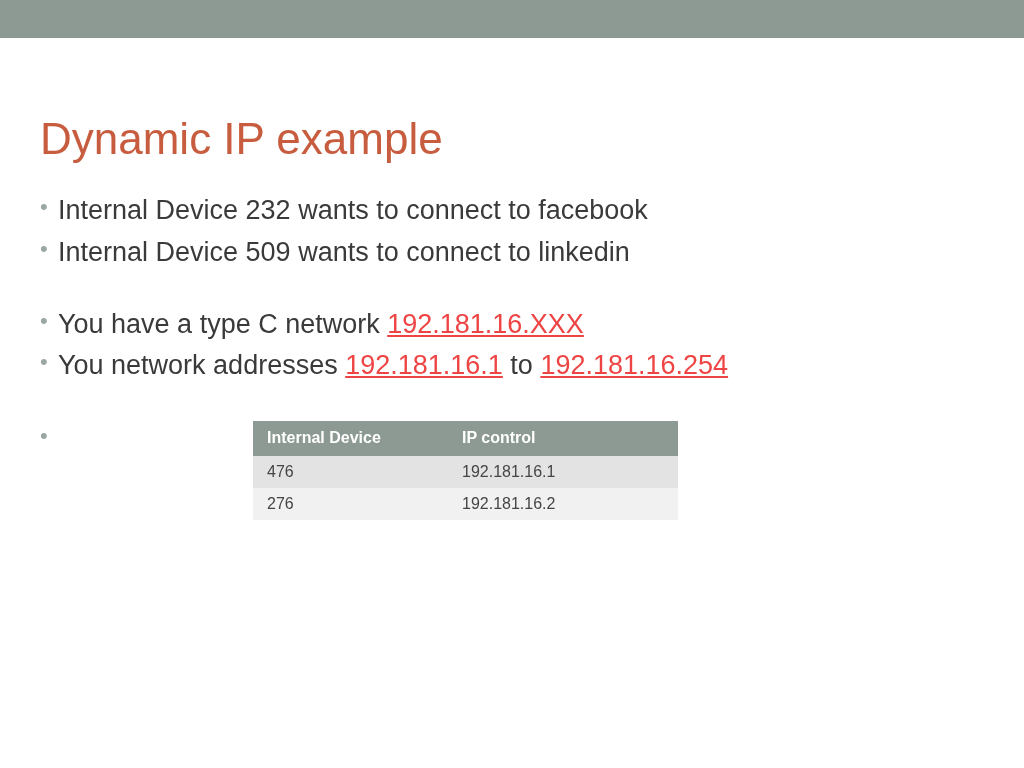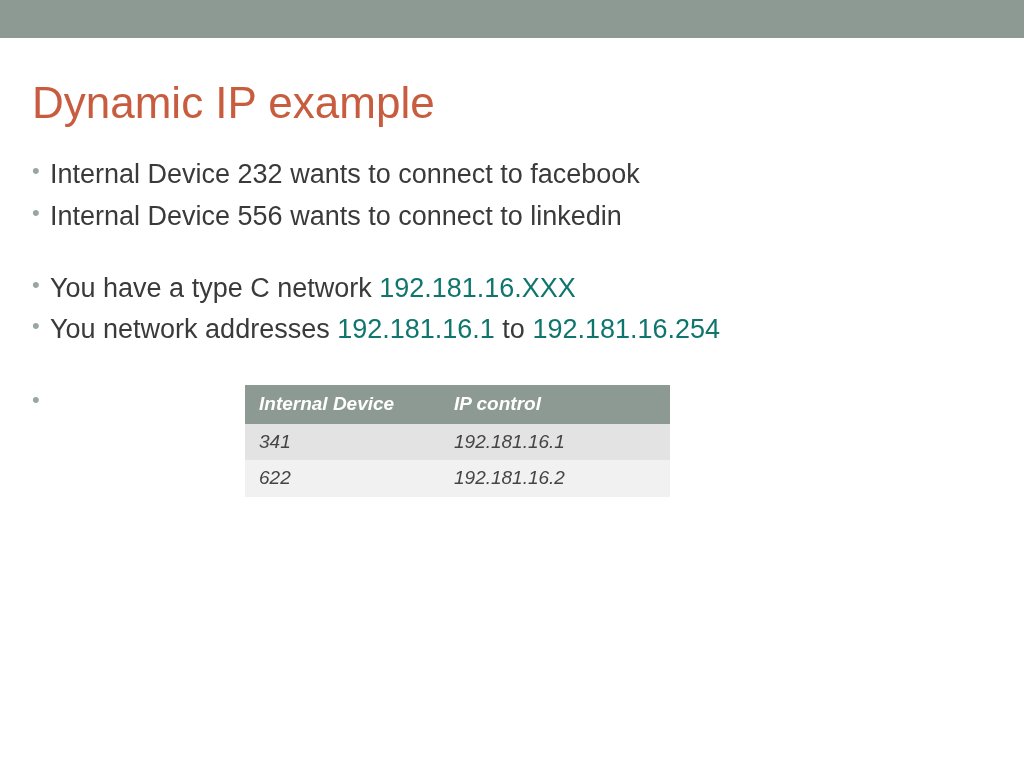--- a/index.html
+++ b/index.html
@@ -14,21 +14,22 @@
       font-family: Arial, Helvetica, sans-serif;
       position: relative;
       overflow: hidden;
     }
     .top-bar {
       width: 100%;
       height: 38px;
       background: #8c9a93;
     }
     .content {
-      padding: 40px 40px 0 32px;
+      padding: 40px 40px 0 40px;
+      margin-top: 36px;
     }
     .title {
       font-size: 44px;
       color: #c85c3f;
       font-weight: 400;
       margin-bottom: 28px;
     }
     .bullets {
       list-style: none;
     }
@@ -44,30 +45,30 @@
       content: "•";
       position: absolute;
       left: 0;
       color: #9aa7a0;
       font-size: 22px;
     }
     .spacer {
       height: 30px;
     }
     .red {
-      color: #0f766e;
+      color: #ef4444;
+      text-decoration: underline;
     }
     .table-wrap {
       margin-left: 195px;
       margin-top: 2px;
     }
     table {
       border-collapse: collapse;
-      font-size: 19px;
-      font-style: italic;
+      font-size: 16px;
     }
     th {
       background: #8c9a93;
       color: #ffffff;
       font-weight: bold;
       text-align: left;
       padding: 6px 14px;
     }
     td {
       padding: 5px 14px;
@@ -89,21 +90,21 @@
 </head>
 <body>
 
 <div class="top-bar"></div>
 
 <div class="content">
   <h1 class="title">Dynamic IP example</h1>
 
   <ul class="bullets">
     <li><span>Internal Device 232 wants to connect to facebook</span></li>
-    <li><span>Internal Device 556 wants to connect to linkedin</span></li>
+    <li><span>Internal Device 509 wants to connect to linkedin</span></li>
   </ul>
 
   <div class="spacer"></div>
 
   <ul class="bullets">
     <li>
       <span>You have a type C network </span><span class="red">192.181.16.XXX</span>
     </li>
     <li>
       <span>You network addresses </span><span class="red">192.181.16.1</span><span> to </span><span class="red">192.181.16.254</span>
@@ -117,25 +118,25 @@
       <div class="table-wrap">
         <table>
           <thead>
             <tr>
               <th class="col-device">Internal Device</th>
               <th class="col-ip">IP control</th>
             </tr>
           </thead>
           <tbody>
             <tr>
-              <td class="col-device">341</td>
+              <td class="col-device">476</td>
               <td class="col-ip">192.181.16.1</td>
             </tr>
             <tr>
-              <td class="col-device">622</td>
+              <td class="col-device">276</td>
               <td class="col-ip">192.181.16.2</td>
             </tr>
           </tbody>
         </table>
       </div>
     </li>
   </ul>
 </div>
 
 </body></html>

